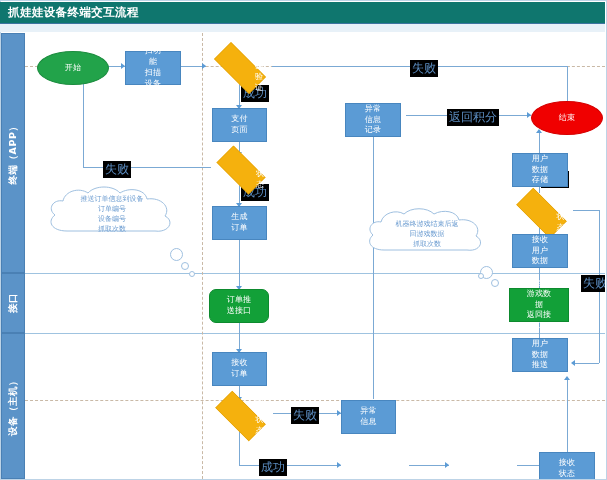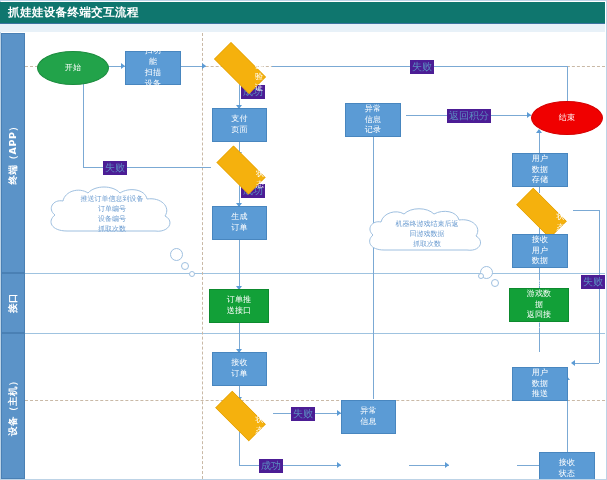--- a/index.html
+++ b/index.html
@@ -46,21 +46,21 @@
   .ell-red{background:#f00000;border:1px solid #d40000;}
 
   
   .ln-h{position:absolute;height:0;border-top:1px solid #7ba9d4;}
   .ln-v{position:absolute;width:0;border-left:1px solid #7ba9d4;}
   .arw{position:absolute;width:0;height:0;}
   .arw-d{border-left:3px solid transparent;border-right:3px solid transparent;border-top:4px solid #5b9bd5;}
   .arw-u{border-left:3px solid transparent;border-right:3px solid transparent;border-bottom:4px solid #5b9bd5;}
   .arw-r{border-top:3px solid transparent;border-bottom:3px solid transparent;border-left:4px solid #5b9bd5;}
   .arw-l{border-top:3px solid transparent;border-bottom:3px solid transparent;border-right:4px solid #5b9bd5;}
-  .elabel{position:absolute;font-size:10px;color:#5b8cc0;background:#4c1d95;padding:0 2px;white-space:nowrap;}
+  .elabel{position:absolute;font-size:12px;color:#5b8cc0;background:#000000;padding:0 2px;white-space:nowrap;}
 
   
   .cloud{position:absolute;}
   .cloud svg{display:block;}
   .cloud .ctext{position:absolute;left:0;top:0;width:100%;height:100%;
      display:flex;flex-direction:column;align-items:center;justify-content:center;
      color:#6a9bd0;font-size:7px;line-height:1.45;text-align:center;}
   .dot{position:absolute;border:1px solid #9fc0e0;border-radius:50%;background:#fff;}
 </style>
 </head>
@@ -196,21 +196,21 @@
 
     <div class="node diamond" style="left:184px;top:120px;width:62px;height:29px;">
       <span class="dshape"></span>
       <span class="dtext">支付状态</span>
     </div>
 
     <div class="node rect" style="left:187px;top:173px;width:55px;height:26px;">
       <span>生成订单</span>
     </div>
 
-    <div class="node rect-green" style="left:184px;top:256px;width:60px;height:25px;">
+    <div class="node rect-green" style="left:184px;top:256px;width:60px;height:25px;border-radius:7px;">
       <span>订单推送接口</span>
     </div>
 
     <div class="node rect" style="left:187px;top:319px;width:55px;height:26px;">
       <span>接收订单</span>
     </div>
 
     <div class="node diamond" style="left:182px;top:366px;width:65px;height:28px;">
       <span class="dshape"></span>
       <span class="dtext">接收状态</span>
@@ -246,21 +246,21 @@
 
     <div class="node rect" style="left:487px;top:201px;width:56px;height:26px;">
       <span>接收用户数据</span>
     </div>
 
     <div class="node rect-green" style="left:484px;top:255px;width:60px;height:28px;">
       <span style="white-space: pre-line;">抓娃娃游戏数据
 返回接口</span>
     </div>
 
-    <div class="node rect" style="left:487px;top:334px;width:56px;height:34px;">
+    <div class="node rect" style="left:487px;top:305px;width:56px;height:34px;">
       <span>用户数据推送</span>
     </div>
 
     <div class="cloud" style="left:18px;top:150px;width:138px;height:62px;">
       <svg width="138" height="62" viewBox="0 0 138 62">
         <path d="M24 48 C8 48 4 38 12 32 C4 26 10 16 20 18 C22 8 36 4 45 10 C52 2 70 2 77 10
                  C86 4 102 6 104 16 C118 14 128 24 122 33 C132 38 126 50 112 48 Z" fill="#ffffff" stroke="#9fc0e0" stroke-width="1"></path>
       </svg>
       <div class="ctext" style="white-space:pre-line;">推送订单信息到设备
 订单编号

